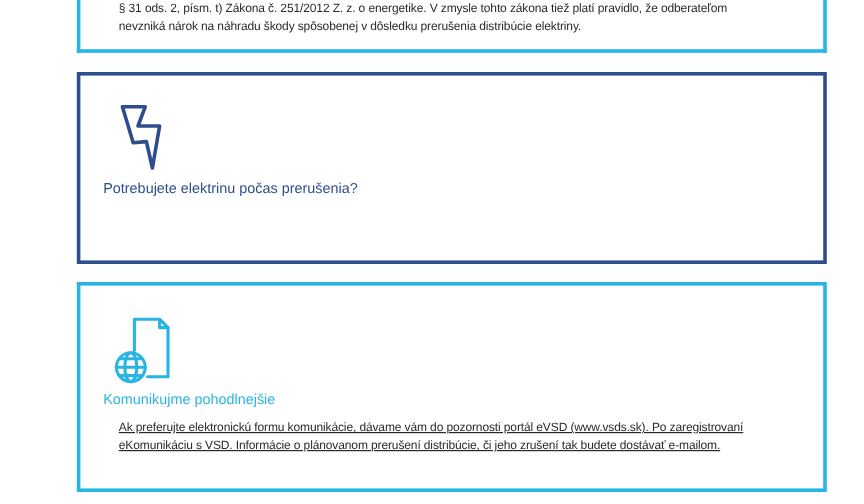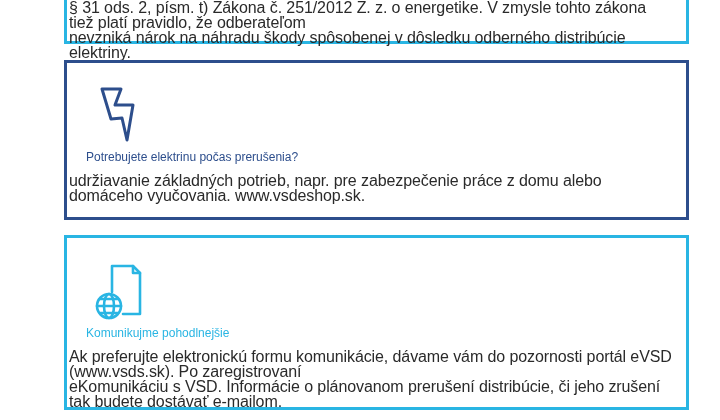--- a/index.html
+++ b/index.html
@@ -12,53 +12,52 @@
   .box {
     position: absolute; left: 64px; width: 625px;
     box-sizing: border-box; background: #ffffff;
   }
   .box-cyan { border: 3px solid #29b5e3; }
   .box-navy { border: 3px solid #2d4e8c; }
   #box1 { top: -20px; height: 64px; border-top: none; }
   #box2 { top: 60px; height: 160px; }
   #box3 { top: 235px; height: 175px; }
   .text {
-    position: absolute; left: 2px; right: 12px;
-    font-size: 16px; line-height: 15px; color: #2a2a2a;
+    position: absolute; left: 32px; right: 12px;
+    font-size: 10px; line-height: 15px; color: #2a2a2a;
     letter-spacing: -0.1px;
   }
   .heading {
     position: absolute; left: 19px;
     font-size: 12px; line-height: 15px;
   }
   #box1 .text { top: 20px; }
   #box2 .icon { position: absolute; left: 32px; top: 22px; width: 40px; height: 58px; }
   #box2 .heading { top: 87px; color: #2d4e8c; }
   #box2 .text { top: 110px; }
   #box3 .icon { position: absolute; left: 26px; top: 24px; width: 50px; height: 60px; }
   #box3 .heading { top: 88px; color: #29b5e3; }
-  #box3 .text { top: 111px; }
+  #box3 .text { top: 111px; text-decoration: underline; }
 </style>
 </head>
 <body>
 
 <div id="box1" class="box box-cyan">
   <div class="text">
     <div>§ 31 ods. 2, písm. t) Zákona č. 251/2012 Z. z. o energetike. V zmysle tohto zákona tiež platí pravidlo, že odberateľom</div>
-    <div>nevzniká nárok na náhradu škody spôsobenej v dôsledku odberného distribúcie elektriny.</div>
+    <div>nevzniká nárok na náhradu škody spôsobenej v dôsledku prerušenia distribúcie elektriny.</div>
   </div>
 </div>
 
 <div id="box2" class="box box-navy">
   <svg class="icon" viewBox="0 0 40 58" fill="none" stroke="#2d4e8c" stroke-width="3" stroke-linejoin="round" stroke-linecap="round">
     <path d="M3 4 L22 4 L16 20 L34 20 L28 55 L23 33 L12 34 Z"></path>
   </svg>
   <div class="heading">Potrebujete elektrinu počas prerušenia?</div>
   <div class="text">
-    <div>udržiavanie základných potrieb, napr. pre zabezpečenie práce z domu alebo domáceho vyučovania. www.vsdeshop.sk.</div>
   </div>
 </div>
 
 <div id="box3" class="box box-cyan">
   <svg class="icon" viewBox="0 0 50 60" fill="none" stroke="#29b5e3" stroke-width="2.6" stroke-linejoin="round" stroke-linecap="round">
     <path d="M19 30 L19 4 L40 4 L47 11 L47 52 L30 52"></path>
     <path d="M40 4 L40 11 L47 11"></path>
     <circle cx="16" cy="44" r="12"></circle>
     <ellipse cx="16" cy="44" rx="5" ry="12"></ellipse>
     <path d="M4 44 L28 44"></path>

